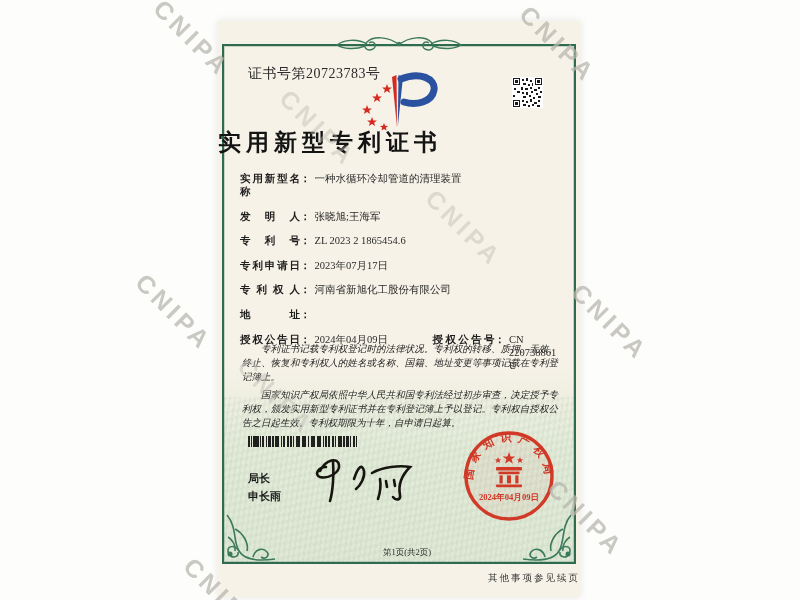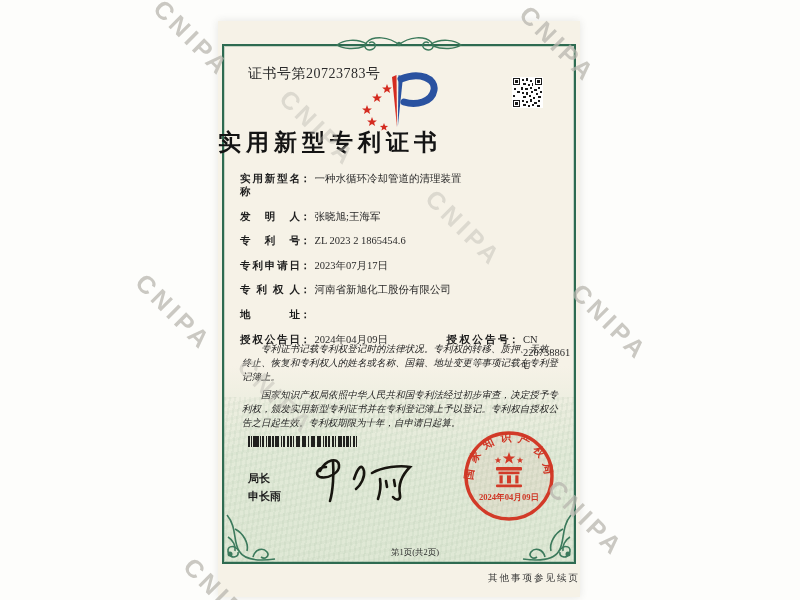--- a/index.html
+++ b/index.html
@@ -41,40 +41,40 @@
 
   
   .fields { position:absolute; left:22px; top:151px; width:322px; font-size:10.5px; line-height:13px; }
   .row { display:flex; margin-bottom:11.6px; }
   .lbl { display:inline-block; width:60px; font-weight:bold; color:#1d1d1d;
          text-align:justify; text-align-last:justify; flex:none; }
   .colon { flex:none; font-weight:bold; margin-right:4px; }
   .val { color:#2a2a2a; }
   .val.addr { width:252px; }
   .row.grant .val.first { width:104px; flex:none; }
-  .lbl.second { width:62px; margin-left:28px; }
+  .lbl.second { width:62px; margin-left:14px; }
 
   
   .paras { position:absolute; left:24px; top:321px; width:316px;
            font-size:9.5px; line-height:14.2px; font-style:italic;
            text-align:justify; color:#242424; }
   .paras p { text-indent:2em; margin-bottom:3px; }
 
   
   .barcode { position:absolute; left:30px; top:415px; width:110px; height:11px;
     background:
       repeating-linear-gradient(90deg,#20201e 0 1px,rgba(0,0,0,0) 1px 3px),
       repeating-linear-gradient(90deg,#20201e 0 2px,rgba(0,0,0,0) 2px 7px),
       repeating-linear-gradient(90deg,#20201e 0 1px,rgba(0,0,0,0) 1px 5px);
   }
   .signer { position:absolute; left:30px; top:449px; font-size:11px; font-weight:bold;
             line-height:17.5px; color:#1c1c1c; font-family:"Liberation Sans","DejaVu Sans",sans-serif; }
   .autograph { position:absolute; left:88px; top:428px; width:112px; height:58px; }
   .seal { position:absolute; left:245px; top:409px; width:92px; height:92px; }
-  .page-info { position:absolute; left:16px; top:526px; width:100%; text-align:center;
+  .page-info { position:absolute; left:8px; top:526px; width:100%; text-align:center;
                font-size:8.5px; color:#2b2b2b; }
   .footer-note { position:absolute; left:0; top:551px; width:100%; text-align:right;
                  font-size:9.5px; letter-spacing:2px; color:#333; }
 
   
   .orn-top { position:absolute; left:111px; top:13px; width:140px; height:21px; }
   .orn-bl { position:absolute; left:5px; top:486px; width:57px; height:57px; }
   .orn-br { position:absolute; left:300px; top:486px; width:57px; height:57px; transform:scaleX(-1); }
 
   

